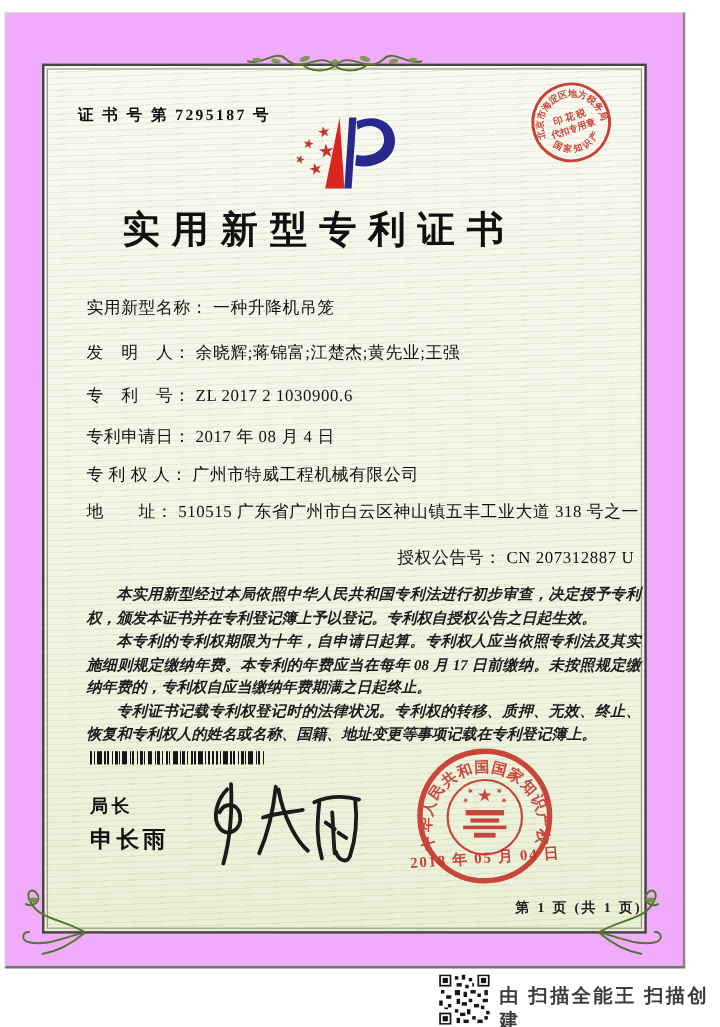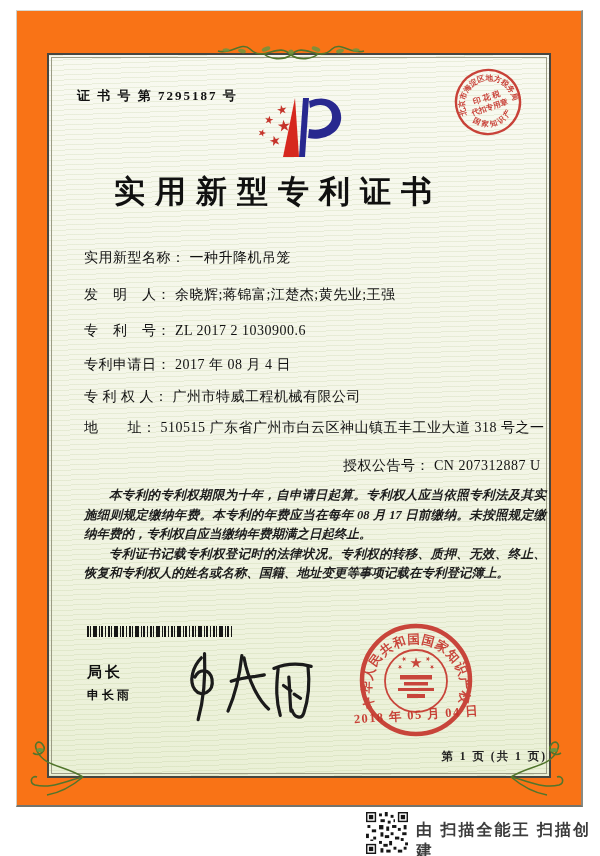--- a/index.html
+++ b/index.html
@@ -4,22 +4,22 @@
 <style>
   html,body{margin:0;padding:0;}
   body{
     width:600px;height:856px;position:relative;overflow:hidden;
     background:#ffffff;
     font-family:"Liberation Serif","DejaVu Serif",serif;
     color:#111;
   }
   
   .paper{
-    position:absolute;left:16px;top:10px;width:564px;height:794px;
-    background:#f97316;
+    position:absolute;left:4px;top:10px;width:564px;height:794px;
+    background:#f0abfc;
     border-left:1px solid #cfcfc6;
     border-top:1px solid #d8d8d0;
     border-right:2px solid #8a8a82;
     border-bottom:2px solid #74746c;
   }
   
   .frame{
     position:absolute;left:30px;top:42px;width:500px;height:721px;
     border:2px solid #464640;
     background-image:
@@ -54,21 +54,21 @@
   }
   .paras p{margin:0;text-indent:2em;}
   
   .barcode{
     position:absolute;left:70px;top:615px;width:146px;height:11px;
     background-image:
       repeating-linear-gradient(90deg,#161616 0 1px,rgba(0,0,0,0) 1px 3px),
       repeating-linear-gradient(90deg,#161616 0 2px,rgba(0,0,0,0) 2px 7px);
   }
   .signer-title{position:absolute;left:70px;top:652px;font-size:15px;font-weight:700;letter-spacing:3px;}
-  .signer-name{position:absolute;left:70px;top:676px;font-size:12px;font-weight:700;letter-spacing:3px;}
+  .signer-name{position:absolute;left:70px;top:676px;font-size:19px;font-weight:700;letter-spacing:3px;}
   .signature{position:absolute;left:152px;top:634px;width:150px;height:80px;}
   .seal{position:absolute;left:334px;top:604px;width:130px;height:130px;}
   .page-foot{position:absolute;left:30px;top:738px;width:500px;text-align:right;font-size:11.5px;font-weight:600;letter-spacing:2px;color:#222;}
   
   .qr{position:absolute;left:365px;top:812px;width:44px;height:42px;}
   .scan-credit{
     position:absolute;left:416px;top:820px;font-size:16px;font-weight:700;
     letter-spacing:2px;color:#3c3c3c;font-family:"Liberation Sans","DejaVu Sans",sans-serif;
   }
   .red{fill:#c5332a;}
@@ -168,20 +168,21 @@
     <span class="flabel">专 利 权 人：</span><span class="fvalue">广州市特威工程机械有限公司</span>
   </div>
   <div class="field f-addr" style="top:408px">
     <span class="flabel">地　　址：</span><span class="fvalue">510515 广东省广州市白云区神山镇五丰工业大道 318 号之一</span>
   </div>
   <div class="field grant-right" style="top:446px">
     <span class="flabel">授权公告号：</span><span class="fvalue">CN 207312887 U</span>
   </div>
 
   <div class="paras">
+    <p>本实用新型经过本局依照中华人民共和国专利法进行初步审查，决定授予专利权，颁发本证书并在专利登记簿上予以登记。专利权自授权公告之日起生效。</p>
     <p>本专利的专利权期限为十年，自申请日起算。专利权人应当依照专利法及其实施细则规定缴纳年费。本专利的年费应当在每年 08 月 17 日前缴纳。未按照规定缴纳年费的，专利权自应当缴纳年费期满之日起终止。</p>
     <p>专利证书记载专利权登记时的法律状况。专利权的转移、质押、无效、终止、恢复和专利权人的姓名或名称、国籍、地址变更等事项记载在专利登记簿上。</p>
   </div>
 
   <div class="barcode"></div>
 
   <div class="signer-title">局长</div>
   <div class="signer-name">申长雨</div>
 
   <svg class="signature" viewBox="0 0 140 75">

